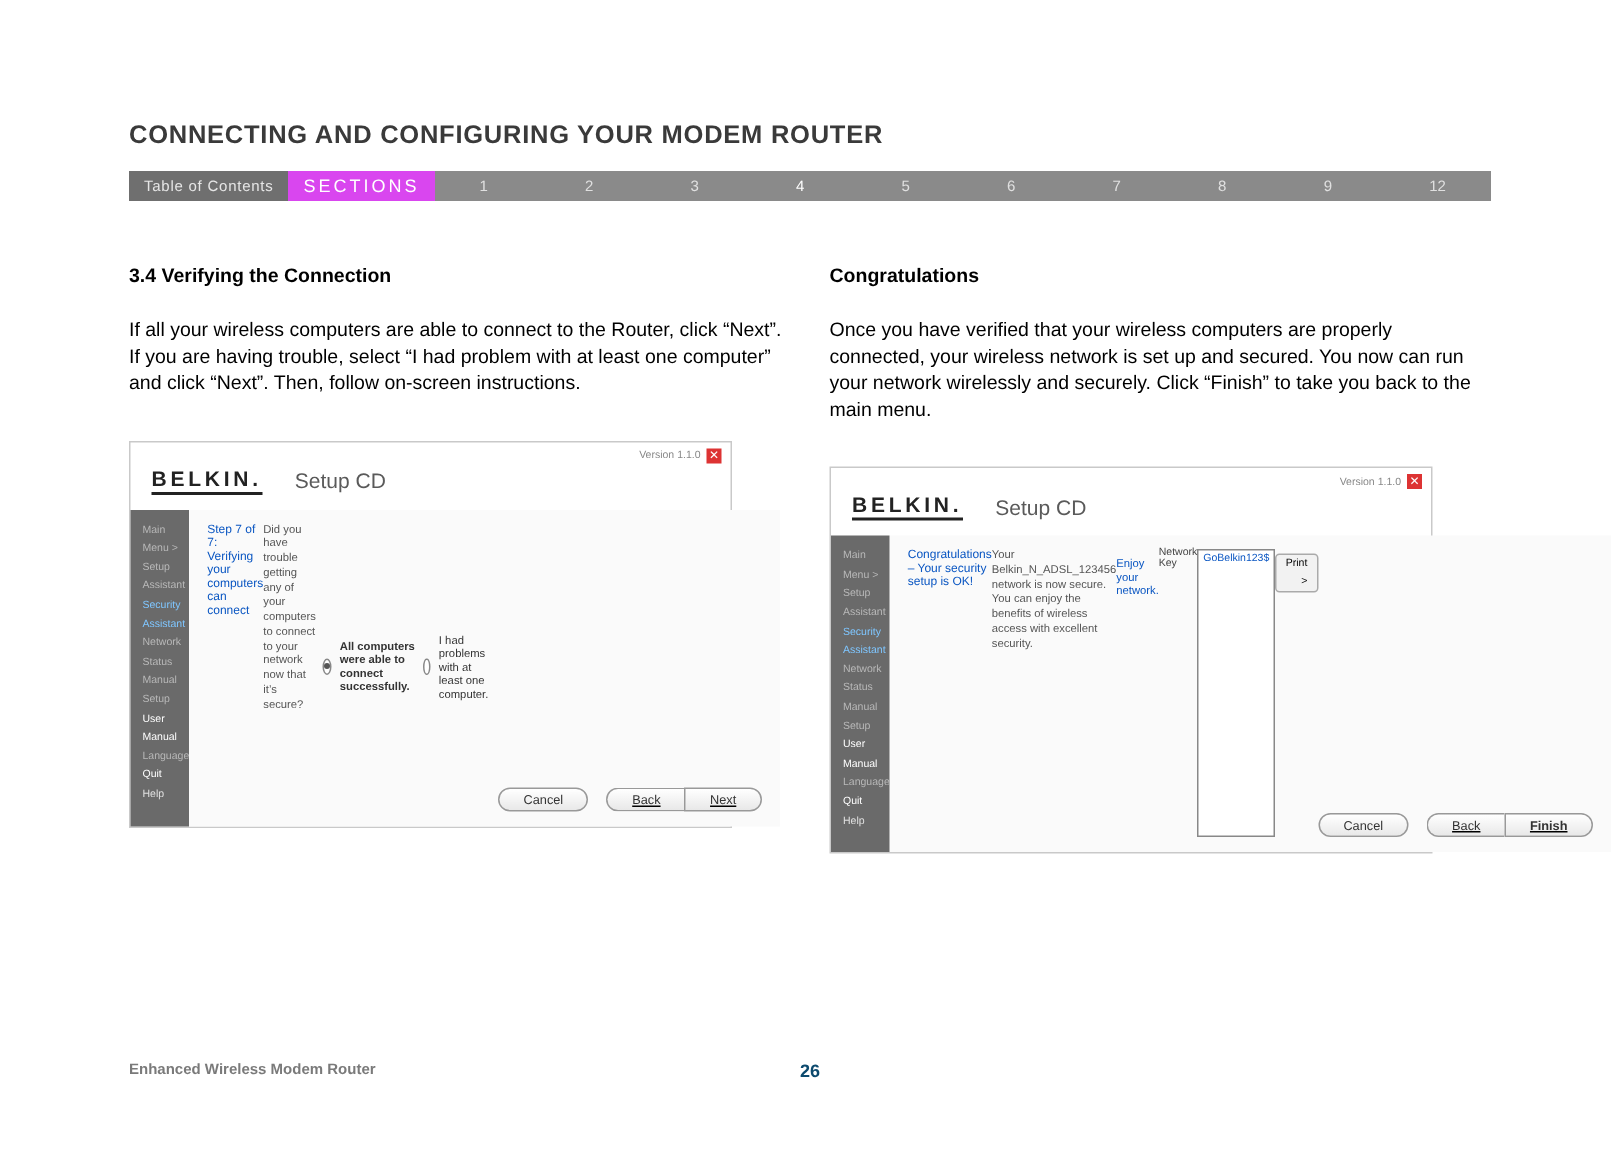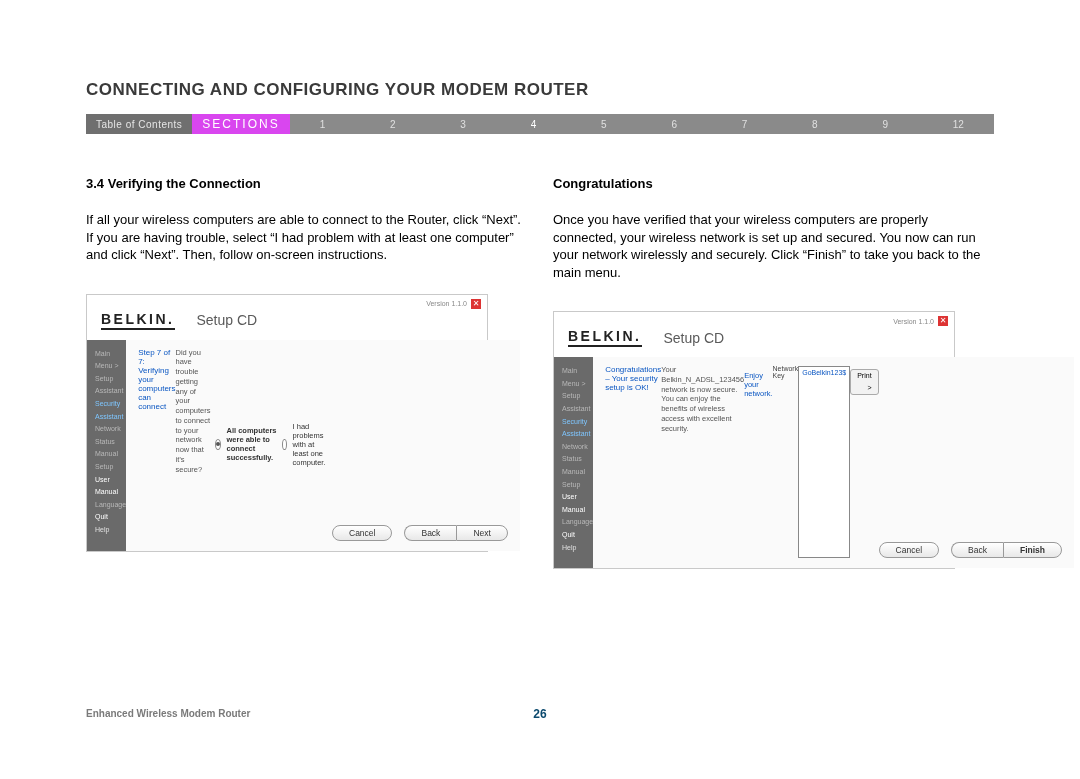--- a/index.html
+++ b/index.html
@@ -204,21 +204,21 @@
   .sp-btn {
     font-size: 8.5px;
     border: 1px solid #999;
     background: linear-gradient(#fff,#e8e8e8);
     border-radius: 10px;
     padding: 2px 16px;
     color: #333;
   }
   .sp-btn.group-left { border-radius: 10px 0 0 10px; border-right: none; }
   .sp-btn.group-right{ border-radius: 0 10px 10px 0; }
-  .sp-btn-group { display: flex; }
+  .sp-btn-group { display: flex; text-decoration: underline; }
   .footer {
     position: absolute;
     left: 86px;
     right: 86px;
     bottom: 60px;
     display: flex;
     align-items: center;
     font-size: 10px;
     font-weight: bold;
     color: #7a7a7a;

